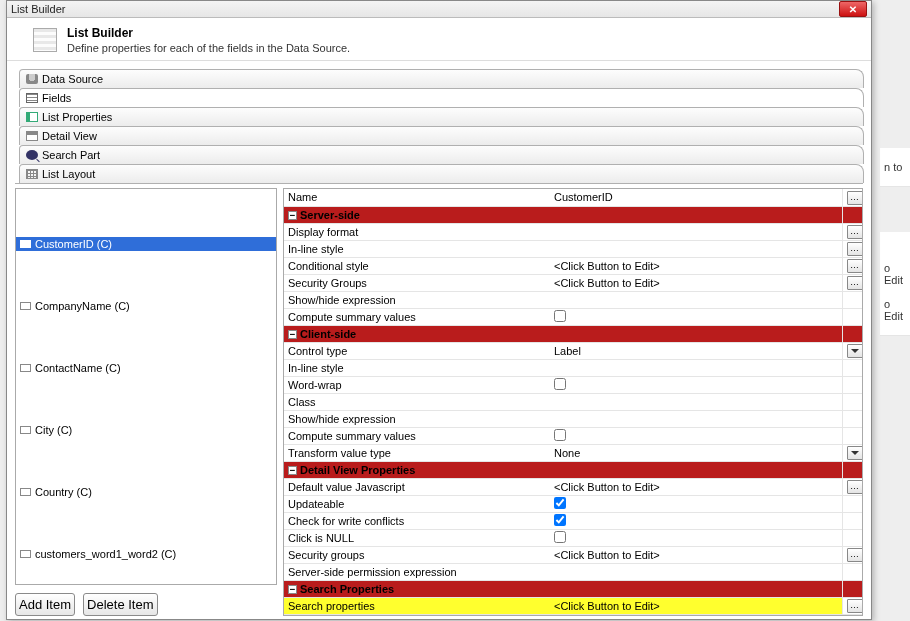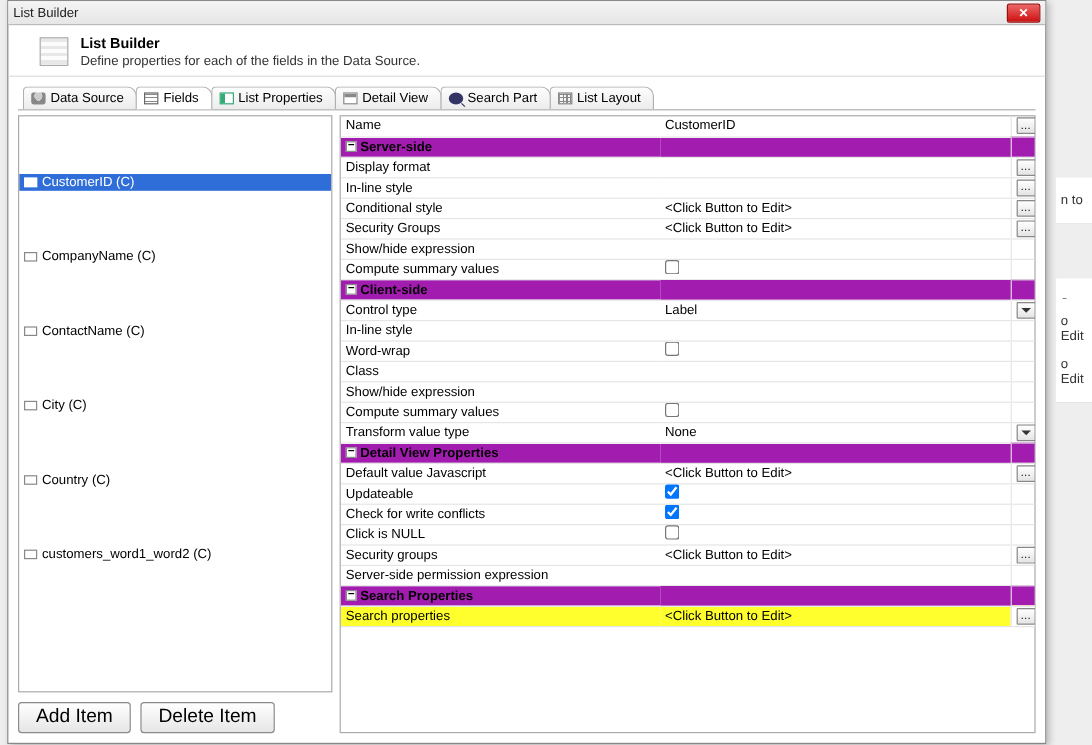--- a/index.html
+++ b/index.html
@@ -9,42 +9,42 @@
 .dialog { position: absolute; left: 6px; top: 0; width: 866px; height: 620px; background: #fff; border: 1px solid #888; box-shadow: 2px 2px 6px rgba(0,0,0,.25); display: flex; flex-direction: column; }
 .titlebar { height: 20px; background: linear-gradient(#f4f4f4,#e6e6e6); border-bottom: 1px solid #bbb; display: flex; align-items: center; padding: 0 4px; }
 .titlebar .title { font-size: 11px; color: #222; }
 .titlebar .spacer { flex: 1; }
 .closebtn { width: 28px; height: 16px; background: linear-gradient(#e66,#c11); border: 1px solid #911; border-radius: 2px; display: flex; align-items: center; justify-content: center; color: #fff; font-weight: bold; font-size: 10px; cursor: pointer; }
 .header-block { padding: 8px 10px 6px 26px; display: flex; gap: 10px; align-items: flex-start; border-bottom: 1px solid #ddd; }
 .header-icon { width: 24px; height: 24px; border: 1px solid #aaa; background: repeating-linear-gradient(#e8e8e8 0 3px,#fcfcfc 3px 6px); margin-top: 2px; }
 .header-texts .h1 { font-weight: bold; font-size: 12px; margin-bottom: 2px; }
 .header-texts .h2 { font-size: 11px; color: #333; }
 .bodyarea { flex: 1; display: flex; flex-direction: column; padding: 8px 8px 8px 8px; gap: 4px; }
-.tabs { display: flex; align-items: flex-end; border-bottom: 1px solid #b0b0b0; padding-left: 4px; gap: 0; }
+.tabs { display: flex; border-bottom: 1px solid #b0b0b0; padding-left: 4px; gap: 0; flex-direction: column; }
 .tab { display: flex; align-items: center; gap: 4px; padding: 3px 10px 3px 6px; border: 1px solid #b0b0b0; border-bottom: none; background: linear-gradient(#fdfdfd,#ececec); border-top-left-radius: 4px; border-top-right-radius: 8px; margin-right: -1px; font-size: 11px; cursor: pointer; position: relative; }
 .tab.active { background: #fff; z-index: 2; }
 .tabicon { width: 12px; height: 10px; display: inline-block; }
 .split { flex: 1; display: flex; gap: 6px; min-height: 0; }
 .leftpane { width: 262px; display: flex; flex-direction: column; }
 .listbox { flex: 1; border: 1px solid #aaa; background: #fff; overflow: auto; }
 .listitem { display: flex; align-items: center; gap: 4px; padding: 1px 4px; font-size: 11px; cursor: pointer; margin-top: 48px; }
 .listitem.selected { background: #2f6ed9; color: #fff; }
 .fieldicon { width: 11px; height: 8px; border: 1px solid #888; background: #fff; display: inline-block; }
 .listitem.selected .fieldicon { border-color: #fff; }
 .btnrow { display: flex; gap: 8px; padding-top: 8px; }
-.btn { padding: 3px 14px; border: 1px solid #8a8a8a; border-radius: 3px; background: linear-gradient(#fff,#e6e6e6); font-size: 16px; cursor: pointer; }
+.btn { padding: 3px 3px; border: 1px solid #8a8a8a; border-radius: 3px; background: linear-gradient(#fff,#e6e6e6); font-size: 13px; cursor: pointer; }
 .rightpane { flex: 1; display: flex; flex-direction: column; min-width: 0; }
 .propgrid-wrap { flex: 1; border: 1px solid #aaa; background: #fff; display: flex; flex-direction: row; min-height: 0; }
 .propgrid { flex: 1; overflow-y: scroll; position: relative; }
 table.props { width: 100%; border-collapse: collapse; table-layout: fixed; }
 table.props td { border-bottom: 1px solid #e5e5e5; padding: 0 4px; height: 17px; vertical-align: middle; font-size: 11px; }
 td.lbl { width: 266px; white-space: nowrap; overflow: hidden; text-overflow: ellipsis; }
 td.val { position: relative; }
 td.ctrl { width: 20px; text-align: center; border-left: 1px solid #e5e5e5; }
-.catrow td { background: #a21caf; font-weight: bold; }
+.catrow td { background: #b91c1c; font-weight: bold; }
 .expander { display: inline-block; width: 9px; height: 9px; border: 1px solid #888; font-size: 9px; line-height: 7px; text-align: center; margin-right: 3px; background: #fff; cursor: pointer; vertical-align: middle; font-family: monospace; }
 .indent { padding-left: 18px; }
 .ellipsis { width: 16px; height: 14px; border: 1px solid #888; background: linear-gradient(#fff,#e4e4e4); font-size: 9px; line-height: 11px; display: inline-flex; align-items: center; justify-content: center; cursor: pointer; border-radius: 1px; }
 .combo { width: 16px; height: 14px; border: 1px solid #888; background: linear-gradient(#fff,#e4e4e4); display: inline-flex; align-items: center; justify-content: center; cursor: pointer; border-radius: 1px; }
 .combo::after { content: ""; border-left: 4px solid transparent; border-right: 4px solid transparent; border-top: 4px solid #333; }
 .chk { width: 12px; height: 12px; }
 .hl { background: #ffff2e; }
 .desc-pane { height: 38px; border-top: 1px solid #aaa; background: #f8f8f8; }
 .tabicon.db { background: radial-gradient(ellipse at 50% 30%, #ccc 40%, #888 41%); border-radius: 2px; }
 .tabicon.fields { background: repeating-linear-gradient(#888 0 1px, transparent 1px 3px); border: 1px solid #666; }

